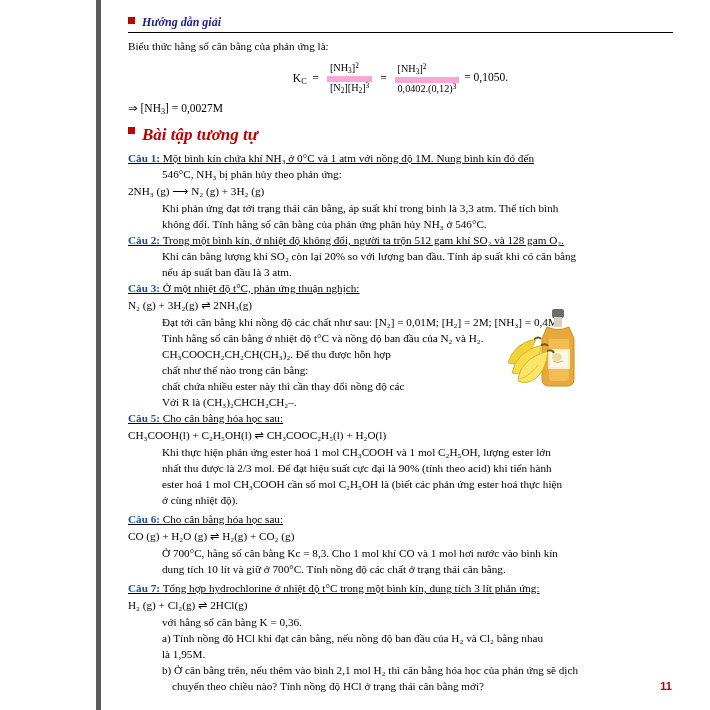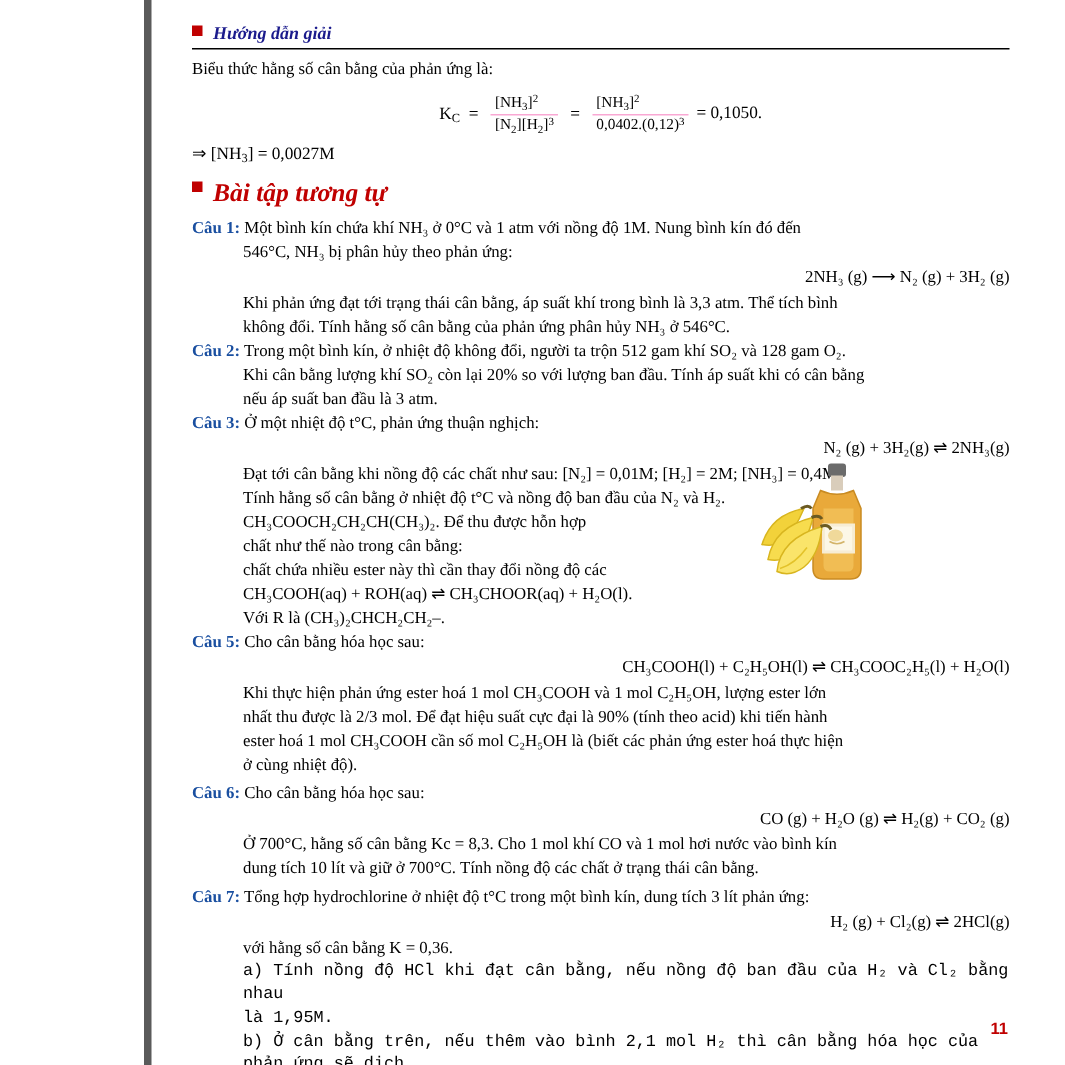--- a/index.html
+++ b/index.html
@@ -67,21 +67,21 @@
   }
   .frac {
     display: inline-block;
     vertical-align: middle;
     text-align: left;
     font-size: 10.2px;
     line-height: 1.15;
     margin: 0 2px;
   }
   .frac .num { display: block; padding: 0 3px; }
-  .frac .den { display: block; border-top: 1px solid #f9a8d4; padding: 0 3px; }
+  .frac .den { display: block; border-top: 6px solid #f9a8d4; padding: 0 3px; }
   .sub { font-size: 0.72em; vertical-align: -0.28em; }
   .sup { font-size: 0.72em; vertical-align: 0.45em; }
   .eqline { margin: 0 3px; }
 
   .math-right {
     text-align: left;
     margin: 5px 0 6px 0;
     font-size: 11.5px;
   }
 
@@ -100,34 +100,35 @@
     position: absolute;
     left: 0; top: 3px;
     width: 7px; height: 7px;
     background: #c00000;
   }
 
   
   .q {
     margin: 0 0 1px 0;
     position: relative;
+    text-decoration: underline;
   }
   .q-label {
     font-weight: bold;
     color: #1a4fa0;
     white-space: nowrap;
   }
   .q-body { }
   .cont {
     margin: 0 0 1px 0;
     padding-left: 34px;
   }
   .cont-0 { padding-left: 0; }
   .eq-center {
-    text-align: right;
+    text-align: left;
     margin: 2px 0 2px 0;
   }
 
   
   .fig {
     position: absolute;
     left: 500px;
     top: 305px;
     width: 118px;
     height: 88px;
@@ -135,21 +136,21 @@
   .page-num {
     position: absolute;
     right: 38px;
     bottom: 18px;
     color: #c00000;
     font-weight: bold;
     font-size: 11px;
     font-family: "Liberation Sans", sans-serif;
     margin-top: 47px;
   }
-  .sub-item { padding-left: 34px; margin: 0 0 1px 0; font-family: Liberation Mono, monospace; }
+  .sub-item { padding-left: 34px; margin: 0 0 1px 0; }
 </style>
 </head>
 <body>
 
 <div class="page">
   <div class="left-bar"></div>
 
   <div class="content">
 
     <div class="guide-head">
@@ -204,21 +205,20 @@
       <span class="q-label">Câu 3:</span>
       <span class="q-body">Ở một nhiệt độ t°C, phản ứng thuận nghịch:</span>
     </div>
     <div class="eq-center">N₂ (g)  +  3H₂(g)  ⇌  2NH₃(g)</div>
     <div class="cont">Đạt tới cân bằng khi nồng độ các chất như sau: [N₂] = 0,01M; [H₂] = 2M; [NH₃] = 0,4M.</div>
     <div class="cont">Tính hằng số cân bằng ở nhiệt độ t°C và nồng độ ban đầu của N₂ và H₂.</div>
 
     <div class="cont">CH₃COOCH₂CH₂CH(CH₃)₂. Để thu được hỗn hợp</div>
     <div class="cont">chất như thế nào trong cân bằng:</div>
     <div class="cont">chất chứa nhiều ester này thì cần thay đổi nồng độ các</div>
-    <div class="cont cont-0" style="padding-left:34px;">CH₃COOH(aq) + ROH(aq)  ⇌  CH₃CHOOR(aq) + H₂O(l).</div>
     <div class="cont">Với R là (CH₃)₂CHCH₂CH₂–.</div>
 
     <div class="q">
       <span class="q-label">Câu 5:</span>
       <span class="q-body">Cho cân bằng hóa học sau:</span>
     </div>
     <div class="eq-center">CH₃COOH(l) + C₂H₅OH(l)  ⇌  CH₃COOC₂H₅(l) + H₂O(l)</div>
     <div class="cont">Khi thực hiện phản ứng ester hoá 1 mol CH₃COOH và 1 mol C₂H₅OH, lượng ester lớn</div>
     <div class="cont">nhất thu được là 2/3 mol. Để đạt hiệu suất cực đại là 90% (tính theo acid) khi tiến hành</div>
     <div class="cont">ester hoá 1 mol CH₃COOH cần số mol C₂H₅OH là (biết các phản ứng ester hoá thực hiện</div>

